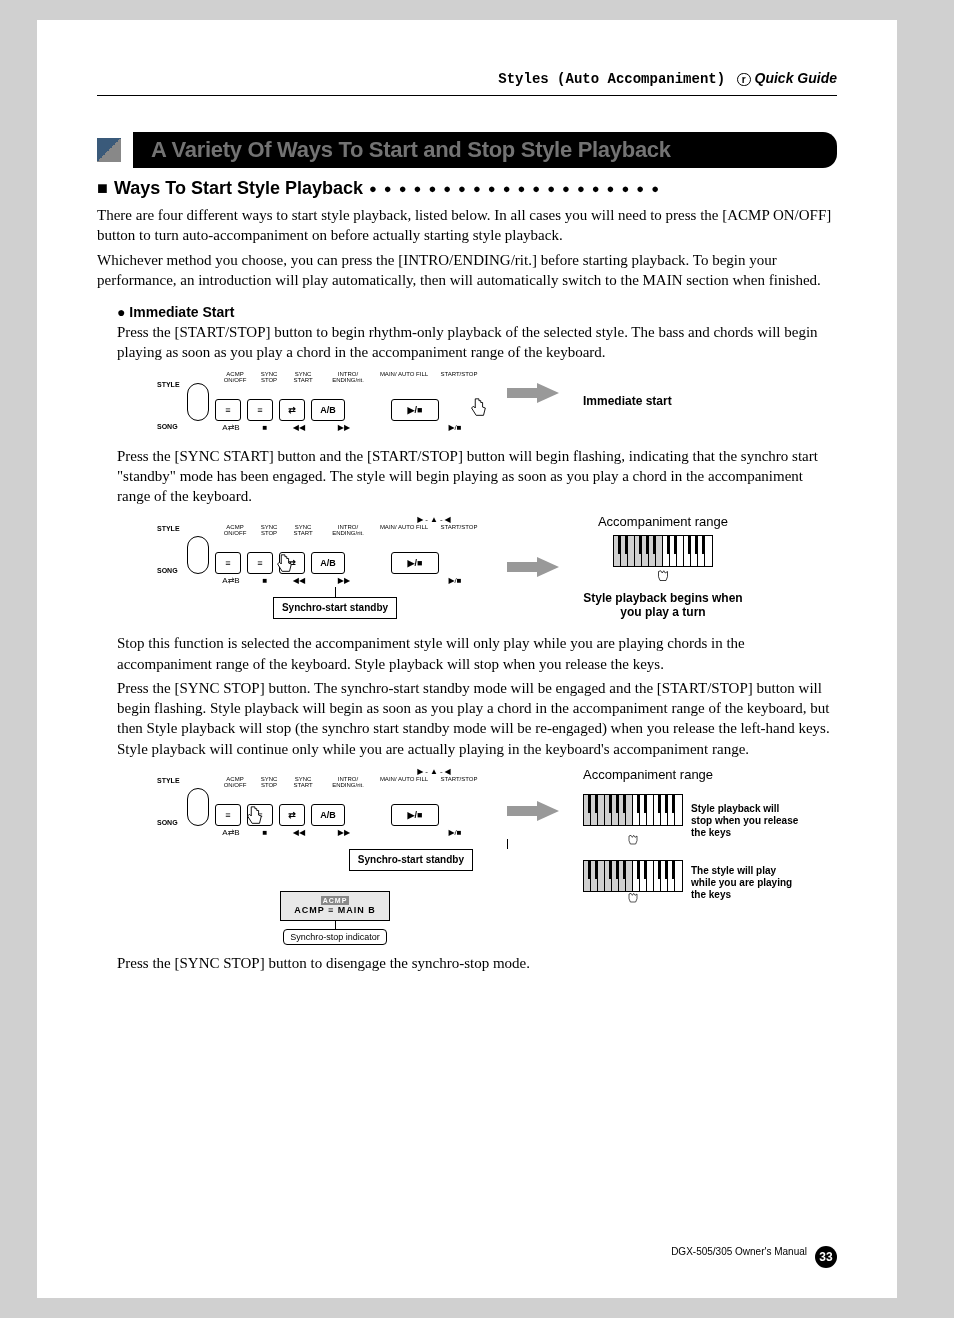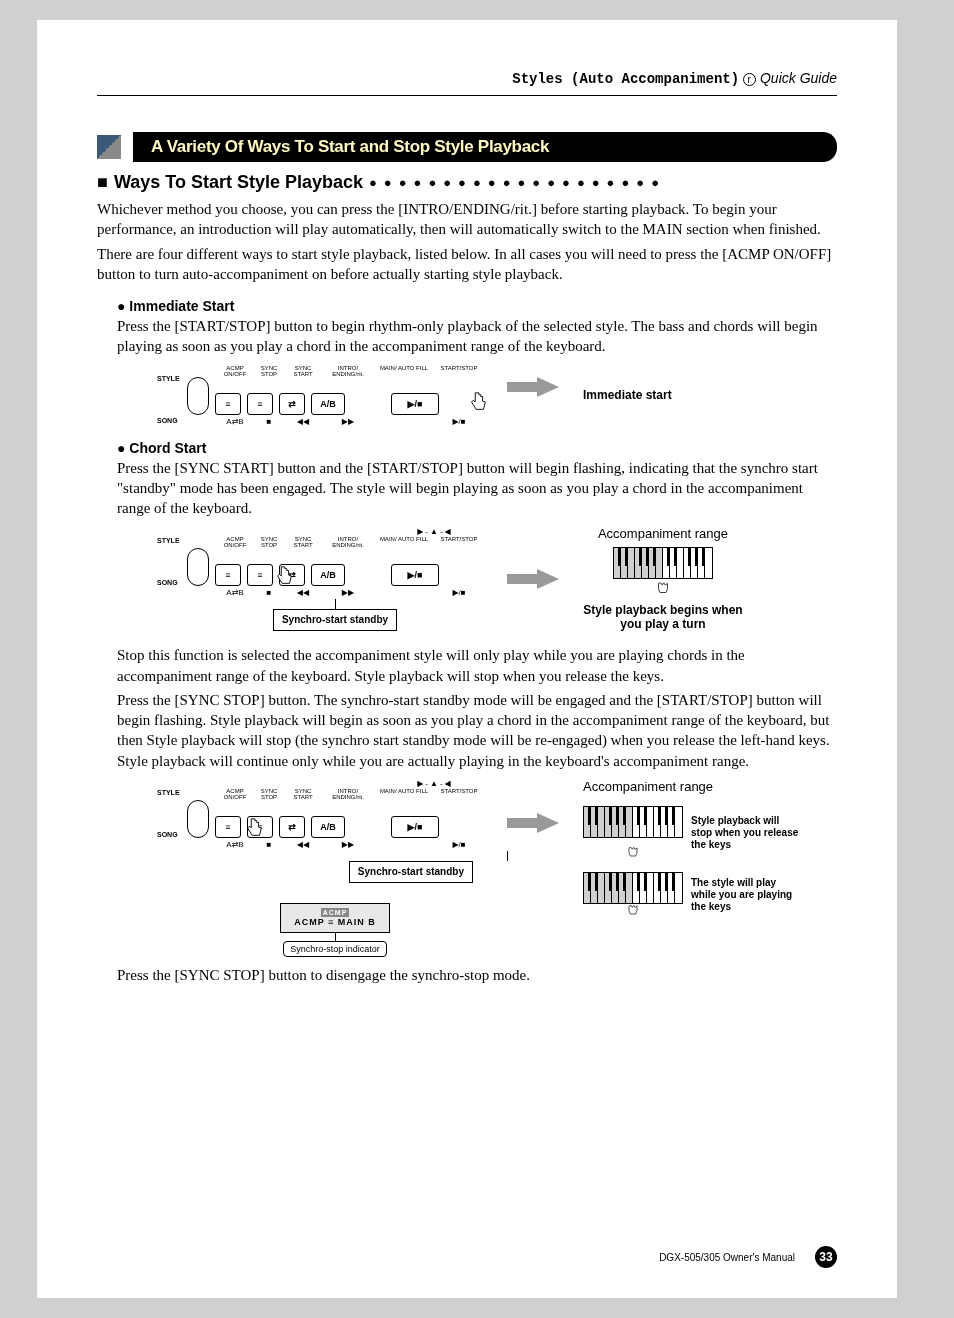--- a/index.html
+++ b/index.html
@@ -19,21 +19,21 @@
     min-height: 1278px;
   }
   .header {
     text-align: right;
     font-size: 14px;
     padding-bottom: 8px;
     border-bottom: 1px solid #000;
     margin-bottom: 36px;
   }
   .header .section { font-family: Liberation Mono, monospace; font-weight: bold; }
-  .header .guide { font-family: Arial, sans-serif; font-weight: normal; font-style: italic; margin-left: 0; }
+  .header .guide { font-family: Arial, sans-serif; font-weight: bold; font-style: italic; margin-left: 8px; }
   .header .pill {
     display: inline-block;
     border: 1px solid #000;
     border-radius: 10px;
     padding: 0 4px;
     font-size: 10px;
     font-family: Arial, sans-serif;
     background: #fff;
     margin-right: 4px;
     font-style: normal;
@@ -41,24 +41,24 @@
 
   .title-row { display: flex; align-items: center; margin-bottom: 10px; }
   .square-icon {
     width: 24px; height: 24px; margin-right: 12px;
     background: linear-gradient(135deg, #3a5a7a 50%, #888 50%);
     display:inline-block;
   }
   .title-bar {
     flex: 1;
     background: #000;
-    color: #fef9c3;
+    color: #737373;
     font-family: "Arial Black", Arial, sans-serif;
     font-weight: 900;
-    font-size: 17px;
+    font-size: 22px;
     padding: 5px 18px;
     border-radius: 0 14px 14px 0;
     letter-spacing: -0.3px;
   }
 
   .subhead {
     font-family: Arial, sans-serif;
     font-weight: bold;
     font-size: 18px;
     margin: 10px 0 6px 0;
@@ -85,21 +85,21 @@
     width: 22px; height: 38px; border: 1.5px solid #000; border-radius: 11px;
     background:#fff;
   }
   .panel-btn {
     width: 26px; height: 22px; border: 1.5px solid #000; border-radius: 3px;
     display:flex; align-items:center; justify-content:center; font-size:9px; font-weight:bold;
     background:#fff;
   }
   .panel-btn.w { width: 34px; }
   .panel-btn.big { width: 48px; }
-  .panel-labels-bot { display:flex; gap:6px; margin-left: 34px; margin-top:2px;}
+  .panel-labels-bot { display:flex; gap:6px; margin-left: 26px; margin-top:2px;justify-content:center;}
   .bl { width: 28px; text-align:center; font-size:8px; }
   .bl.w { width: 50px; }
   .bl.big { width: 48px; }
   .side-label { position:absolute; font-size:7px; font-weight:bold; }
 
   .arrow-block { display:flex; align-items:center; height:44px; }
   .thick-arrow {
     width: 0; height: 0;
     border-top: 10px solid transparent;
     border-bottom: 10px solid transparent;
@@ -141,21 +141,21 @@
     background:#e8e8e8; text-align:center; letter-spacing:1px;
     display:inline-block; min-width:110px; line-height:1.1;
   }
   .lcd .top { background:#888; color:#fff; padding:1px 2px; font-size:7px; display:inline-block; margin-bottom:1px; }
 
   .right-note { font-family: Arial, sans-serif; font-size:10px; font-weight:bold; line-height:1.2; }
 
   .footer {
     position:absolute; bottom:30px; right:60px;
     font-family: Arial, sans-serif; font-size:10px;
-    display:flex; align-items:center; gap:20px;
+    display:flex; align-items:flex-start; gap:8px;
   }
   .page-num {
     background:#000; color:#fff; border-radius:50%;
     width:22px; height:22px; display:flex; align-items:center; justify-content:center;
     font-weight:bold; font-size:12px;
   }
 
   .flashes { font-size:8px; text-align:center; letter-spacing:2px; font-family: Arial,sans-serif; }
 
   .kb-wrap { display:flex; flex-direction:column; align-items:center; gap:2px; }
@@ -175,22 +175,22 @@
     <span class="square-icon"></span>
     <div class="title-bar">A Variety Of Ways To Start and Stop Style Playback</div>
   </div>
 
   <div class="subhead">
     <span class="square">■</span>
     <span>Ways To Start Style Playback</span>
     <span class="dots">●●●●●●●●●●●●●●●●●●●●</span>
   </div>
 
+  <p class="body-text">There are four different ways to start style playback, listed below. In all cases you will need to press the [ACMP ON/OFF] button to turn auto-accompaniment on before actually starting style playback.</p>
   <p class="body-text">Whichever method you choose, you can press the [INTRO/ENDING/rit.] before starting playback. To begin your performance, an introduction will play automatically, then will automatically switch to the MAIN section when finished.</p>
-  <p class="body-text">There are four different ways to start style playback, listed below. In all cases you will need to press the [ACMP ON/OFF] button to turn auto-accompaniment on before actually starting style playback.</p>
 
   <div class="indent-block">
     <div class="bullet-head">Immediate Start</div>
     <p class="body-text">Press the [START/STOP] button to begin rhythm-only playback of the selected style. The bass and chords will begin playing as soon as you play a chord in the accompaniment range of the keyboard.</p>
 
     <div class="diagram-row">
       <div class="panel">
         <span class="side-label" style="left:-30px; top:10px;">STYLE</span>
         <span class="side-label" style="left:-30px; top:52px;">SONG</span>
         <div class="panel-labels-top">
@@ -223,21 +223,20 @@
           </svg>
       </div>
       <div class="arrow-block" style="margin-left:30px;">
           <div class="thick-arrow"></div>
         </div>
       <div class="caption-bold" style="align-self:center;">Immediate start</div>
     </div>
   </div>
 
   <div class="indent-block">
-    <div class="bullet-head">Chord Start</div>
     <p class="body-text">Press the [SYNC START] button and the [START/STOP] button will begin flashing, indicating that the synchro start "standby" mode has been engaged. The style will begin playing as soon as you play a chord in the accompaniment range of the keyboard.</p>
 
     <div class="diagram-row" style="align-items:center;">
       <div style="display:flex; flex-direction:column; align-items:center;">
         <div class="panel">
           <span class="side-label" style="left:-30px; top:10px;">STYLE</span>
           <span class="side-label" style="left:-30px; top:52px;">SONG</span>
           <div class="flashes" style="margin-left:200px;">▶-▲-◀</div>
           <div class="panel-labels-top">
             <div class="tl">ACMP ON/OFF</div>

